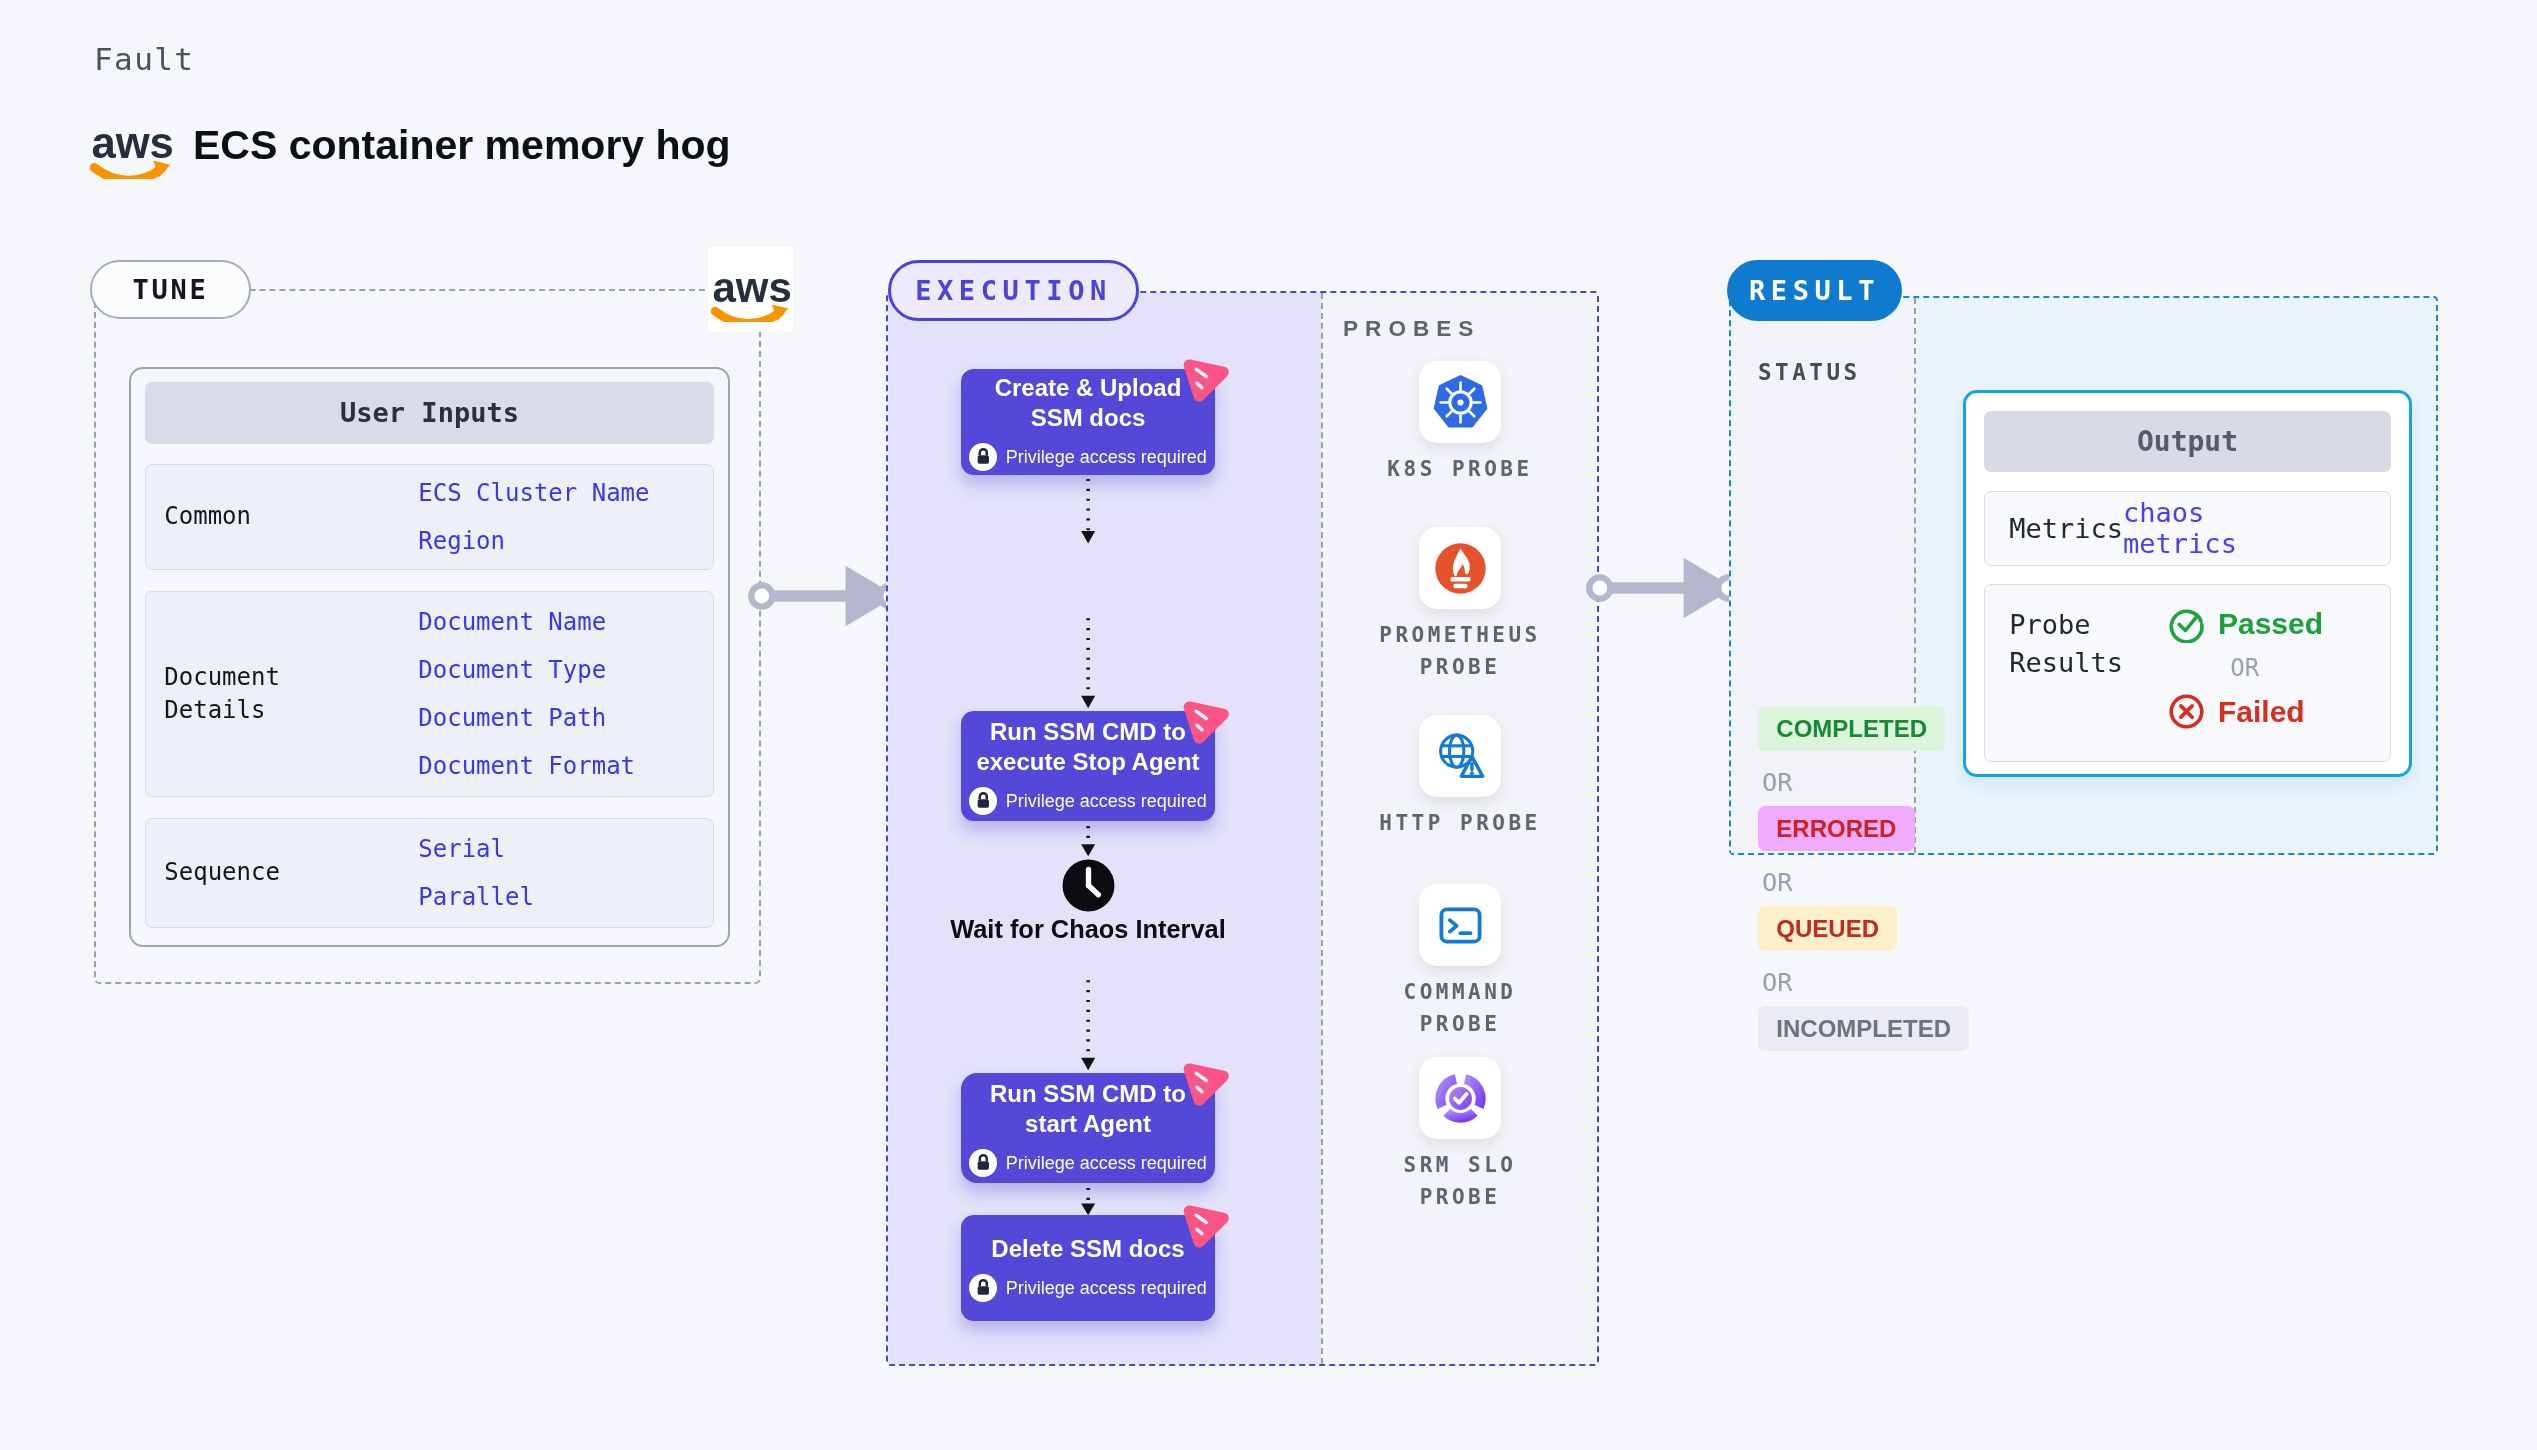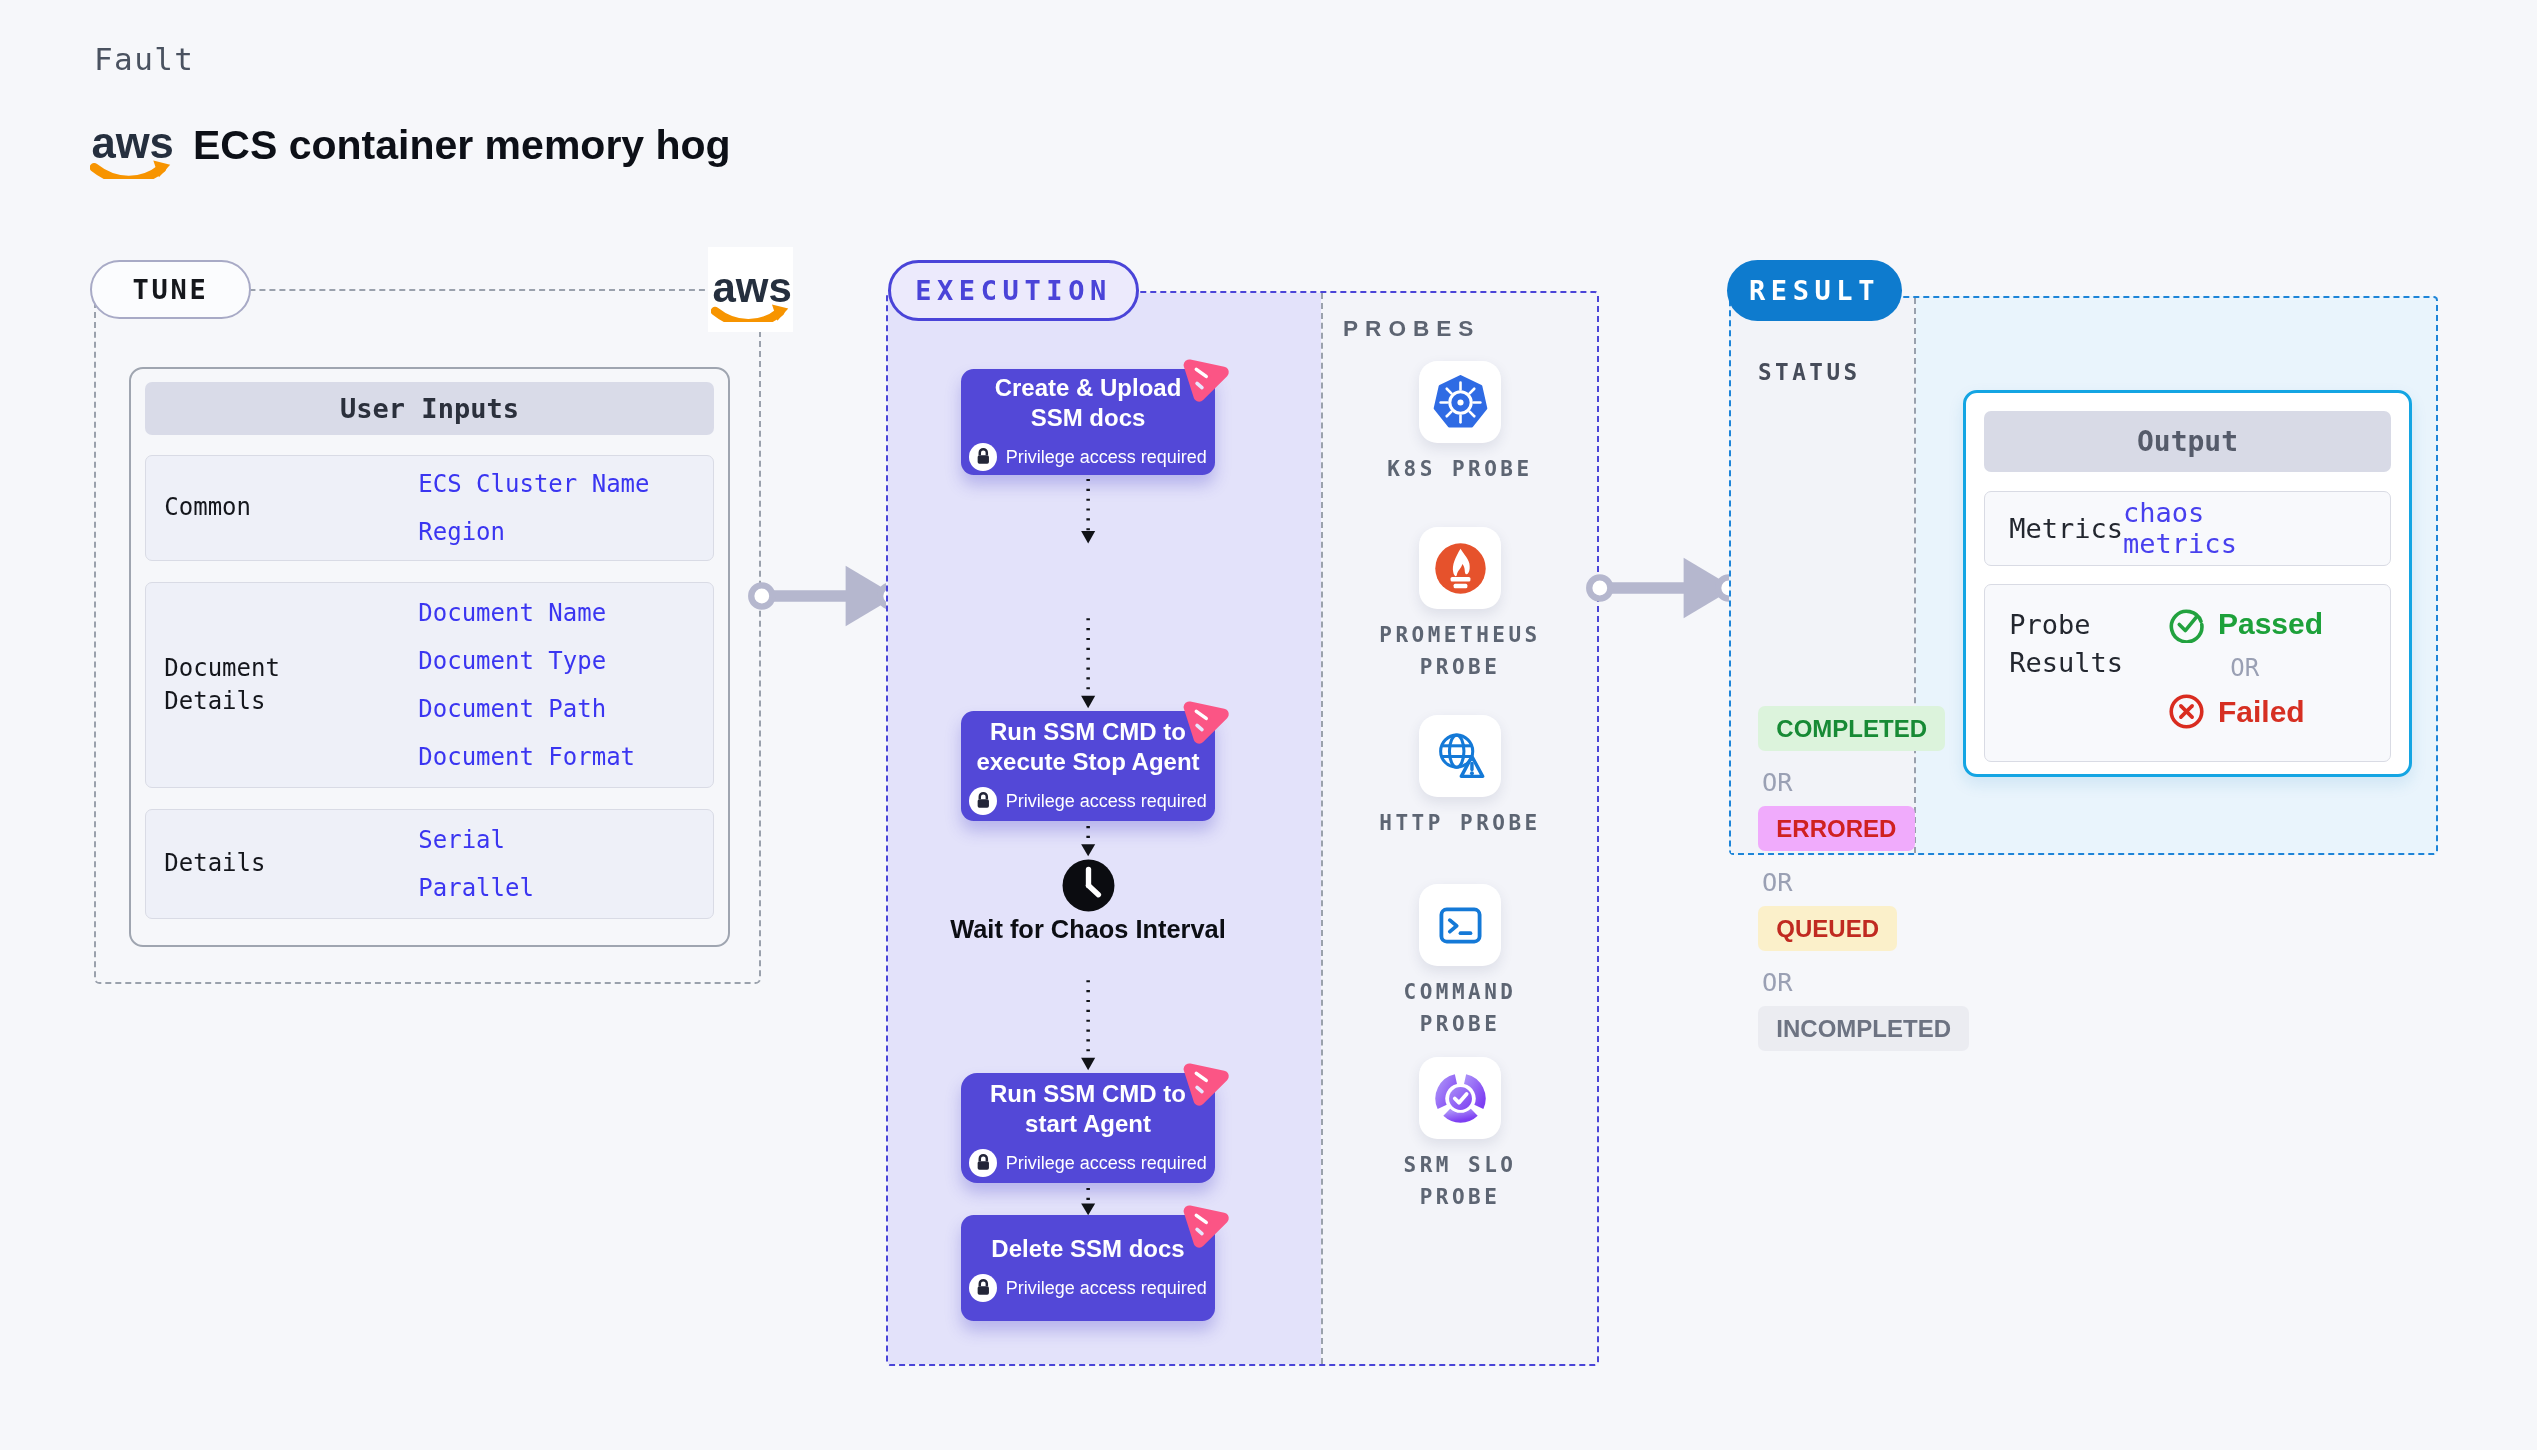--- a/index.html
+++ b/index.html
@@ -17,21 +17,21 @@
   .pill { display:flex; align-items:center; justify-content:center; border-radius:42px; }
   .pill .txt { font-weight:bold; }
 
   
   .tune-box { left:94px; top:289px; width:667px; height:695px; border:2.8px dashed #9aa1ac; border-radius:5.6px; }
   .tune-pill { left:90px; top:260px; width:161px; height:59px; background:#fbfcfe; border:2.8px solid #a8aac6; }
   .tune-pill .txt { font-size:27px; color:#15171c; letter-spacing:2.8px; }
   .aws-corner { left:708px; top:247px; width:85px; height:85px; background:#ffffff; display:flex; align-items:center; justify-content:center; }
 
   .ui-card { left:129px; top:367px; width:601px; height:580px; border:2.8px solid #9fa5b0; border-radius:14px; padding:12.7px 14px; }
-  .ui-head { height:53px; background:#d9dbe8; border-radius:7px; display:flex; align-items:center; justify-content:center;
+  .ui-head { height:62px; background:#d9dbe8; border-radius:7px; display:flex; align-items:center; justify-content:center;
              font-size:27px; font-weight:bold; color:#2b303c; margin-bottom:20px; }
   .ui-row { background:#eef0f8; border:1.4px solid #d9dbe5; border-radius:7px; display:flex; align-items:center;
             padding:0 18.3px; margin-bottom:21px; }
   .ui-row .k { width:205px; font-size:24px; color:#14161c; line-height:1.35; }
   .ui-row .vals { flex:1; padding-left:49px; }
   .ui-row .v { font-size:24px; color:#3a35f1; line-height:48px; }
   .r1 { height:106px; } .r2 { height:206px; } .r3 { height:110px; margin-bottom:0; }
 
   
   .conn { width:155px; height:78px; }
@@ -159,21 +159,21 @@
     <div class="k mono">Document Details</div>
     <div class="vals">
       <div class="v mono">Document Name</div>
       <div class="v mono">Document Type</div>
       <div class="v mono">Document Path</div>
       <div class="v mono">Document Format</div>
     </div>
   </div>
 
   <div class="ui-row r3">
-    <div class="k mono">Details</div>
+    <div class="k mono">Sequence</div>
     <div class="vals">
       <div class="v mono">Serial</div>
       <div class="v mono">Parallel</div>
     </div>
   </div>
 </div>
 
 <svg class="abs conn" style="left:747px; top:557px;" viewBox="0 0 220 110">
     <use href="#connArrow"></use>
   </svg>

